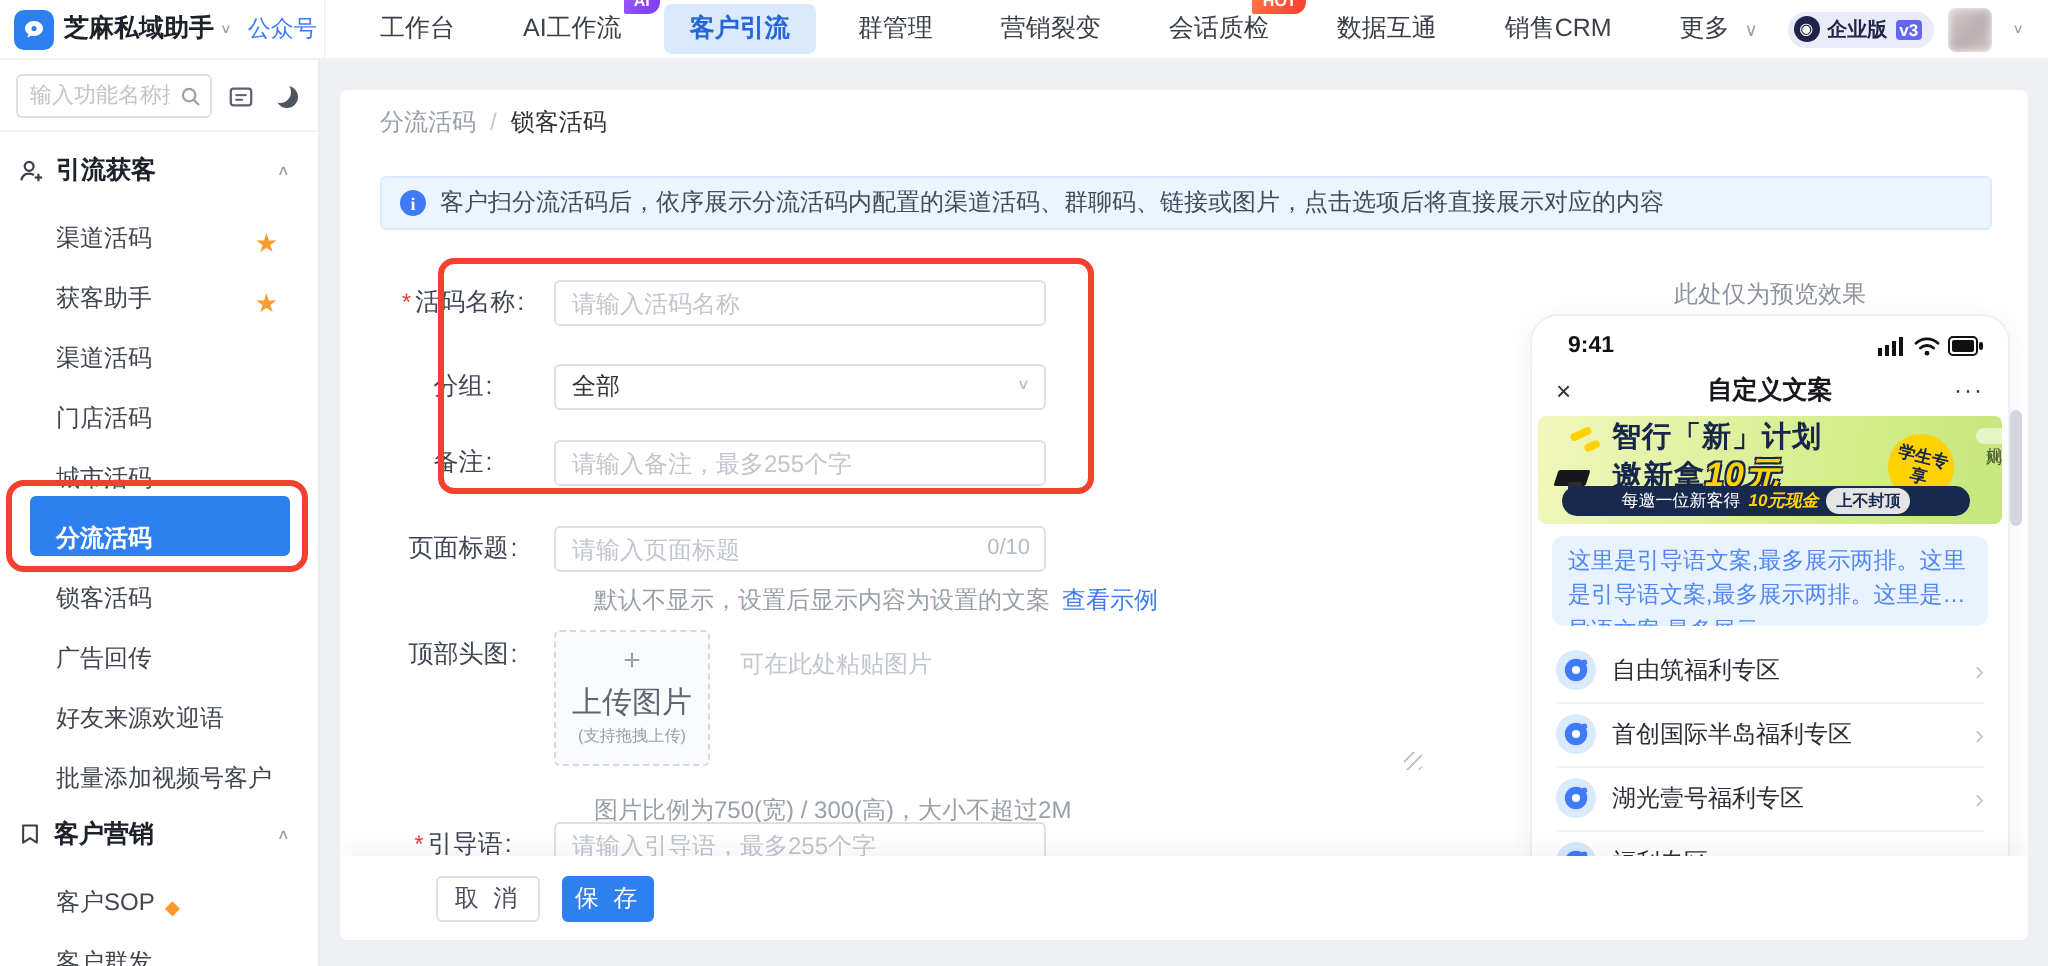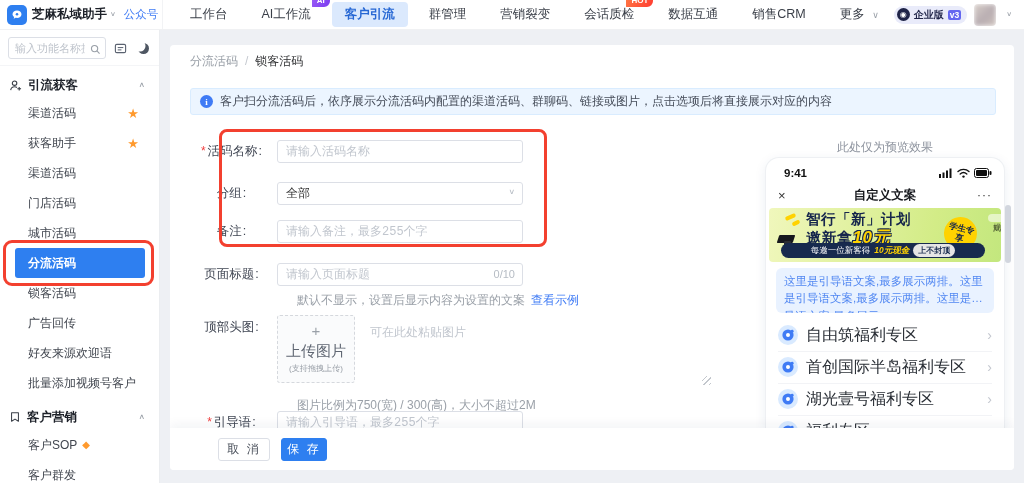--- a/index.html
+++ b/index.html
@@ -32,39 +32,39 @@
   .sb-search{position:relative;width:102px}
   .sb-search input{width:100%;height:22px;border:1px solid #dcdfe6;border-radius:3px;font-size:11px;padding:0 20px 0 6px;color:#333;outline:none;font-family:inherit}
   .sb-search input::placeholder{color:#bfc4cc}
   .sb-search .mag{position:absolute;right:5px;top:4px}
   .sb-tool{width:16px;height:16px;display:flex;align-items:center;justify-content:center;cursor:pointer}
   .moon{width:11px;height:11px;border-radius:50%;box-shadow:inset -3.5px -2.5px 0 0 #4e5662}
   .sb-section{margin-top:6px}
   .sb-sec-head{display:flex;align-items:center;height:26px;padding:0 14px 0 9px;cursor:pointer}
   .sb-sec-title{font-size:12.5px;font-weight:bold;color:#1d2129;margin-left:6px}
   .sb-sec-caret{margin-left:auto;font-size:9px;color:#9aa0a8;transform:scaleY(.8)}
-  .sb-item{display:flex;align-items:center;height:30px;margin:0 14px 0 15px;padding-left:13px;font-size:12px;color:#41464f;cursor:pointer;border-radius:3px}
+  .sb-item{display:flex;align-items:flex-end;height:30px;margin:0 14px 0 15px;padding-left:13px;font-size:12px;color:#41464f;cursor:pointer;border-radius:3px}
   .sb-item-label{white-space:nowrap}
   .sb-star{margin-left:auto;margin-right:6px;color:#ff9a2e;font-size:13px;line-height:1}
   .sb-gem{margin-left:5px;color:#ff9a2e;font-size:10px;line-height:1}
   .sb-item.selected{background:#2e7ff0;color:#fff;font-weight:bold}
   .sb-item.annotated{position:relative}
   .sb-item.annotated::after{content:"";position:absolute;left:-12px;right:-9px;top:-8px;bottom:-8px;border:3px solid #f3402f;border-radius:9px;pointer-events:none}
   
   .card{position:absolute;left:170px;top:45px;width:844px;height:425px;background:#fff;border-radius:4px;z-index:10;overflow:hidden}
   .breadcrumb{position:absolute;left:20px;top:8px;font-size:12px}
   .bc-1{color:#9aa0a8;cursor:pointer}.bc-sep{color:#c4c8cf;margin:0 7px}.bc-2{color:#303133}
   .notice{position:absolute;left:20px;top:43px;width:806px;height:27px;background:#ecf5ff;border:1px solid #d9ecff;border-radius:3px;display:flex;align-items:center;padding:0 9px;font-size:12px;color:#454c59;gap:7px}
   .info-ic{width:13px;height:13px;border-radius:50%;background:#3f7bf5;color:#fff;font-size:9px;font-weight:bold;display:flex;align-items:center;justify-content:center;flex:0 0 auto;font-family:"Liberation Serif",serif}
   .f-row{position:absolute;left:20px;display:flex;align-items:center}
   .f-label{width:83px;text-align:center;font-size:12.5px;color:#3f4552;flex:0 0 auto}
   .f-label::after{content:":";margin-left:1px}
   .req{color:#f03e3e;margin-right:2px;font-size:12px}
   .f-input-wrap{position:relative;margin-left:4px}
-  .f-input{width:246px;height:23px;border:1px solid #dcdfe6;border-radius:3px;font-size:12px;color:#333;padding:0 8px;outline:none;background:#fff;font-family:Liberation Mono, monospace}
+  .f-input{width:246px;height:23px;border:1px solid #dcdfe6;border-radius:3px;font-size:12px;color:#333;padding:0 8px;outline:none;background:#fff;font-family:Liberation Sans, sans-serif}
   .f-input::placeholder{color:#c1c6ce}
   .sel-caret{position:absolute;right:8px;top:5px;font-size:9px;color:#b6bcc4;transform:scaleY(.8)}
   .cnt{position:absolute;right:8px;top:5px;font-size:11px;color:#b6bcc4}
   .f-hint{position:absolute;font-size:12px;color:#9aa0a8}
   .f-link{color:#3f7bf5;cursor:pointer;margin-left:6px}
   .upload-box{width:78px;height:68px;border:1px dashed #d5d8dd;border-radius:3px;background:#fafbfc;display:flex;flex-direction:column;align-items:center;justify-content:center;margin-left:4px;cursor:pointer;flex:0 0 auto}
   .up-plus{font-size:15px;color:#9aa0a8;line-height:1}
   .up-t1{font-size:15px;color:#5f6672;margin-top:4px}
   .up-t2{font-size:9px;color:#9aa0a8;margin-top:1px;transform:scale(.9)}
   .paste-zone{position:relative;width:352px;height:72px;margin-left:8px;font-size:12px;color:#c1c6ce;padding-top:9px;padding-left:7px}
@@ -95,21 +95,21 @@
   .bn-cap b{position:absolute;left:8px;top:6px;width:7px;height:7px;background:#2b2d33;border-radius:1px}
   .bn-comma{position:absolute;width:11px;height:4px;border-radius:2px;background:#ffd200;transform:rotate(-24deg)}
   .bn-badge{position:absolute;right:24px;top:9px;width:33px;height:33px;border-radius:50%;background:#ffd200;transform:rotate(14deg);display:flex;align-items:center;justify-content:center;text-align:center;font-size:8.5px;font-weight:900;color:#16264c;line-height:1.1}
   .bn-corner{position:absolute;right:0;top:6px;width:13px;padding:3px 0;background:rgba(255,255,255,.55);border-radius:6px 0 0 6px;writing-mode:vertical-rl;text-align:center;font-size:8px;color:#4e5c33;letter-spacing:1px}
   .bn-bar{position:absolute;left:12px;right:16px;bottom:4px;height:15px;background:#172a4e;border-radius:8px;display:flex;align-items:center;justify-content:center;gap:4px;font-size:8.5px;color:#fff;white-space:nowrap}
   .bn-bar .hl{color:#ffd200;font-style:italic;font-weight:bold}
   .bn-btn{background:#e5e5e5;color:#172a4e;border-radius:7px;padding:1px 5px;font-size:8px;font-weight:bold;font-style:normal}
   .bubble{margin:0 10px 7px;background:#e9f2ff;border-radius:6px;padding:5px 8px;font-size:11.5px;color:#5187f2;line-height:1.5;display:-webkit-box;-webkit-line-clamp:2;-webkit-box-orient:vertical;overflow:hidden}
   .ph-list{margin:0 12px}
   .ph-row{height:32px;display:flex;align-items:center;gap:8px;border-bottom:1px solid #f2f3f6;cursor:pointer}
-  .ph-row-label{font-size:16px;color:#2a2f36}
+  .ph-row-label{font-size:12px;color:#2a2f36}
   .ph-chevron{margin-left:auto;color:#c3c7cf;font-size:14px}
 </style>
 </head>
 <body>
 
 <div class="topbar">
   <div class="logo-zone">
     <span class="logo-ic">
       <svg width="12" height="12" viewBox="0 0 16 16">
           <path fill="#fff" d="M8 2c3.3 0 6 2.2 6 5s-2.7 5-6 5c-.6 0-1.2-.1-1.8-.2L3.5 13l.8-2.2C3 9.9 2 8.6 2 7c0-2.8 2.7-5 6-5z"></path>

